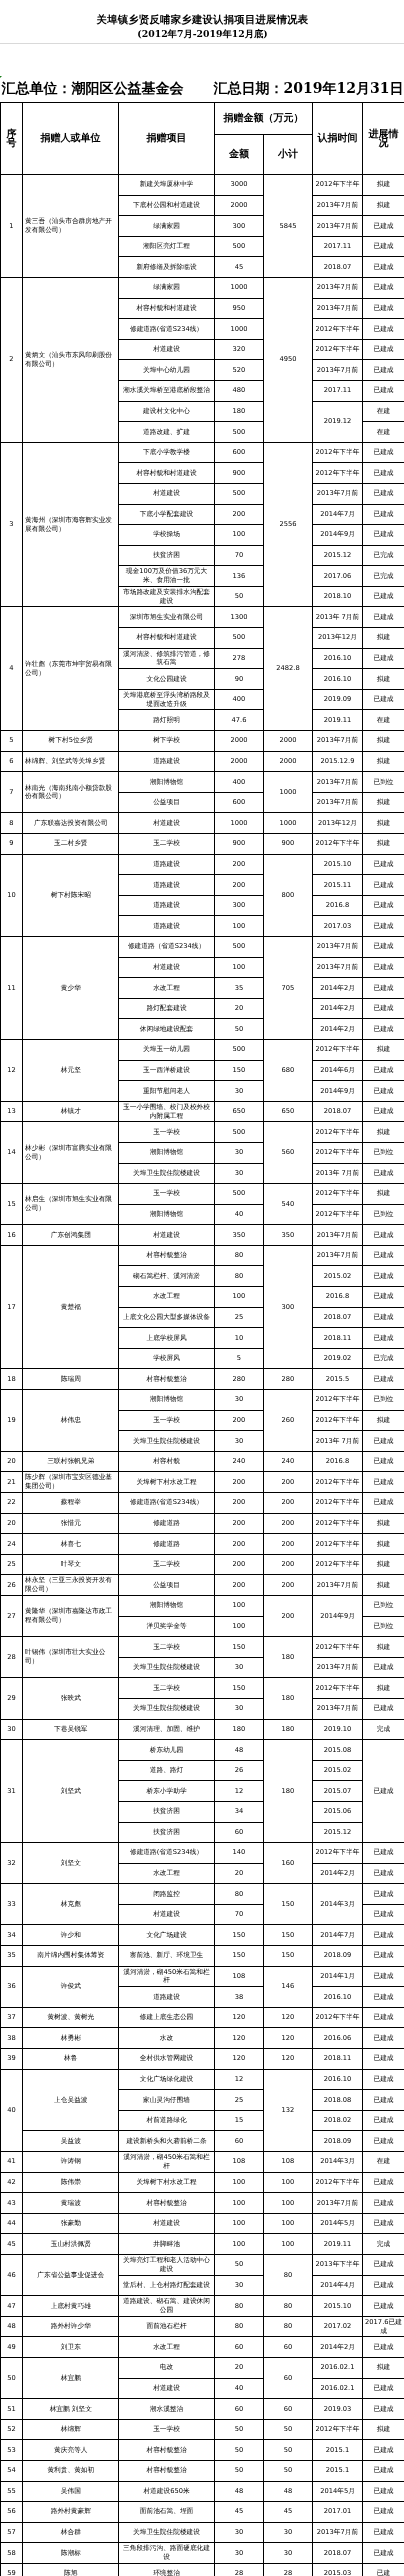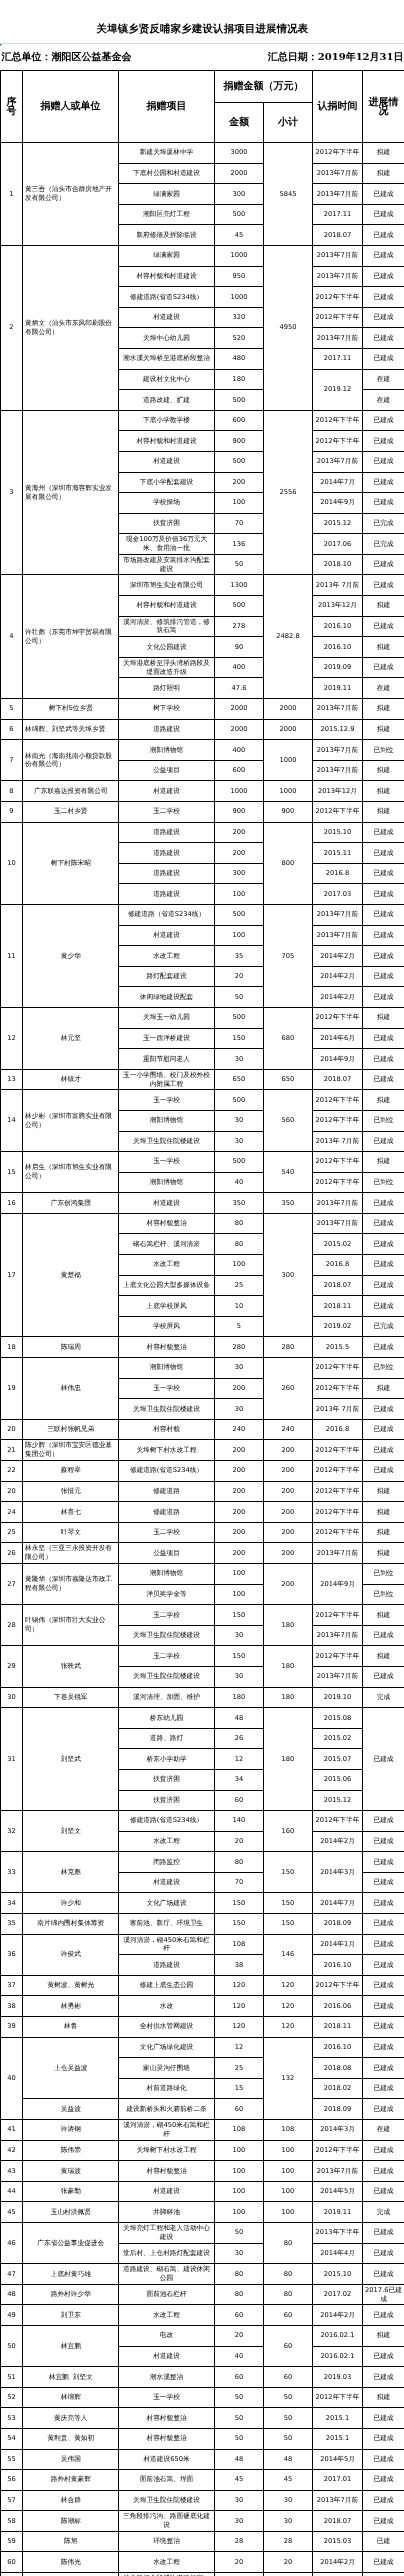--- a/index.html
+++ b/index.html
@@ -6,21 +6,21 @@
     html, body { background: #ffffff; }
     body {
       width: 405px;
       font-family: "DejaVu Sans", "Liberation Sans", sans-serif;
       color: #000;
     }
     .title-block {
       height: 44px;
       border-bottom: 0.5px solid #d9d9d9;
       text-align: center;
-      padding-top: 21px;
+      padding-top: 12px;
     }
     .title {
       font-family: "DejaVu Serif", "Liberation Serif", serif;
       font-size: 10.3px;
       font-weight: bold;
       line-height: 14.4px;
       letter-spacing: 0.3px;
     }
     .subtitle {
       font-family: "DejaVu Serif", "Liberation Serif", serif;
@@ -28,23 +28,24 @@
       line-height: 15.5px;
       font-weight: bold;
     }
     .meta-row {
       height: 26px;
       display: flex;
       justify-content: space-between;
       align-items: center;
       padding: 0 1.5px;
       font-family: "DejaVu Serif", "Liberation Serif", serif;
-      font-size: 10px;
+      font-size: 14px;
       font-weight: bold;
       position: relative;
+      margin-top: 32px;
     }
     .green-mark {
       position: absolute; left: 0; top: 0;
       width: 0; height: 0;
       border-top: 2.6px solid #1a7f1a;
       border-right: 2.6px solid transparent;
     }
     table {
       width: 405px;
       border-collapse: collapse;
@@ -62,29 +63,30 @@
     thead th {
       font-family: "DejaVu Serif", "Liberation Serif", serif;
       font-size: 10px;
       font-weight: bold;
       text-align: center;
     }
     th.amount-group { height: 32px; }
     th.sub { height: 40px; }
     td.seq { font-size: 6.7px; }
     td.donor { text-align: left; padding-left: 2.1px; }
-    td.donor.center { text-align: center; font-family: Liberation Mono, monospace; }
+    td.donor.center { text-align: center; }
     td.time, td.status { font-size: 6.7px; }
     tbody td { height: 20.6px; }
   </style>
 </head>
 <body>
 
 <div class="title-block">
   <div class="title">关埠镇乡贤反哺家乡建设认捐项目进展情况表</div>
+  <div class="subtitle">(2012年7月-2019年12月底)</div>
 </div>
 <div class="meta-row">
   <span class="green-mark"></span>
   <span>汇总单位：潮阳区公益基金会</span>
   <span>汇总日期：2019年12月31日</span>
 </div>
 
 <table>
   <colgroup>
     <col style="width:22px">

